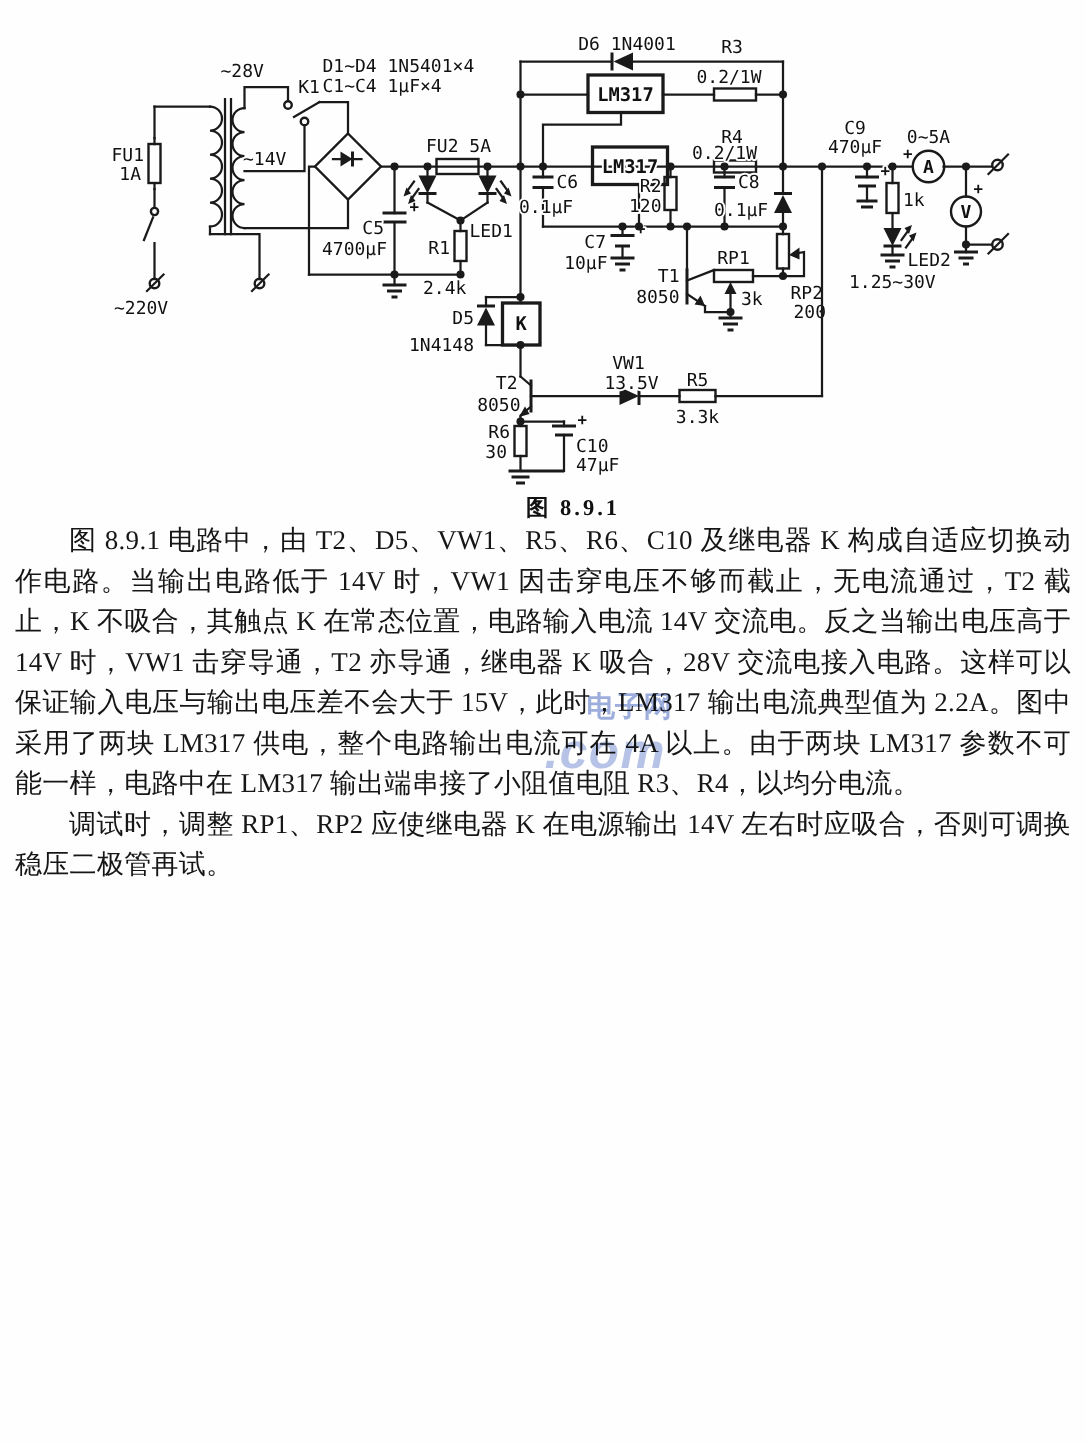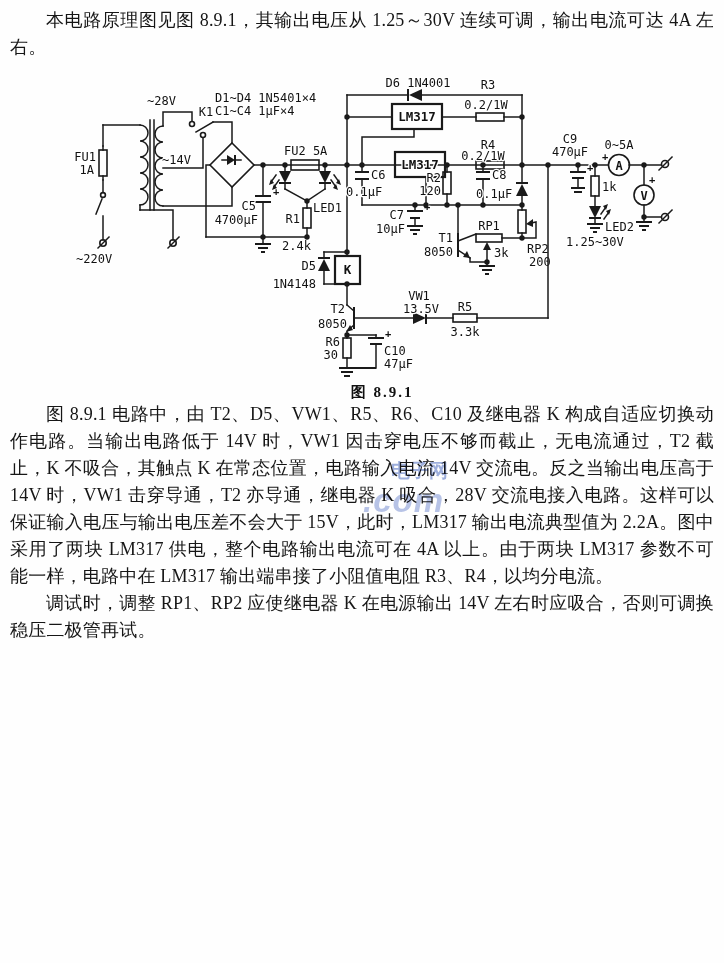--- a/index.html
+++ b/index.html
@@ -56,21 +56,20 @@
     position:absolute;left:80px;top:30px;
     font-size:33px;font-weight:700;font-style:italic;
     color:rgba(98,124,202,.45);letter-spacing:1px;
   }
 </style>
 </head>
 <body>
 
 <div class="page">
 
-  <p class="para">本电路原理图见图 8.9.1，其输出电压从 1.25～30V 连续可调，输出电流可达 4A 左右。</p>
 
   <figure class="circuit">
   <svg width="724" height="340" viewBox="0 61 724 340" xmlns="http://www.w3.org/2000/svg">
 
     <g>
       <circle class="comp" cx="93" cy="243" r="3.2"></circle>
       <line class="w" x1="88" y1="248" x2="99" y2="237"></line>
       <circle class="comp" cx="163" cy="243" r="3.2"></circle>
       <line class="w" x1="158" y1="248" x2="169" y2="237"></line>
       <text x="66" y="263" font-size="13">~220V</text>

